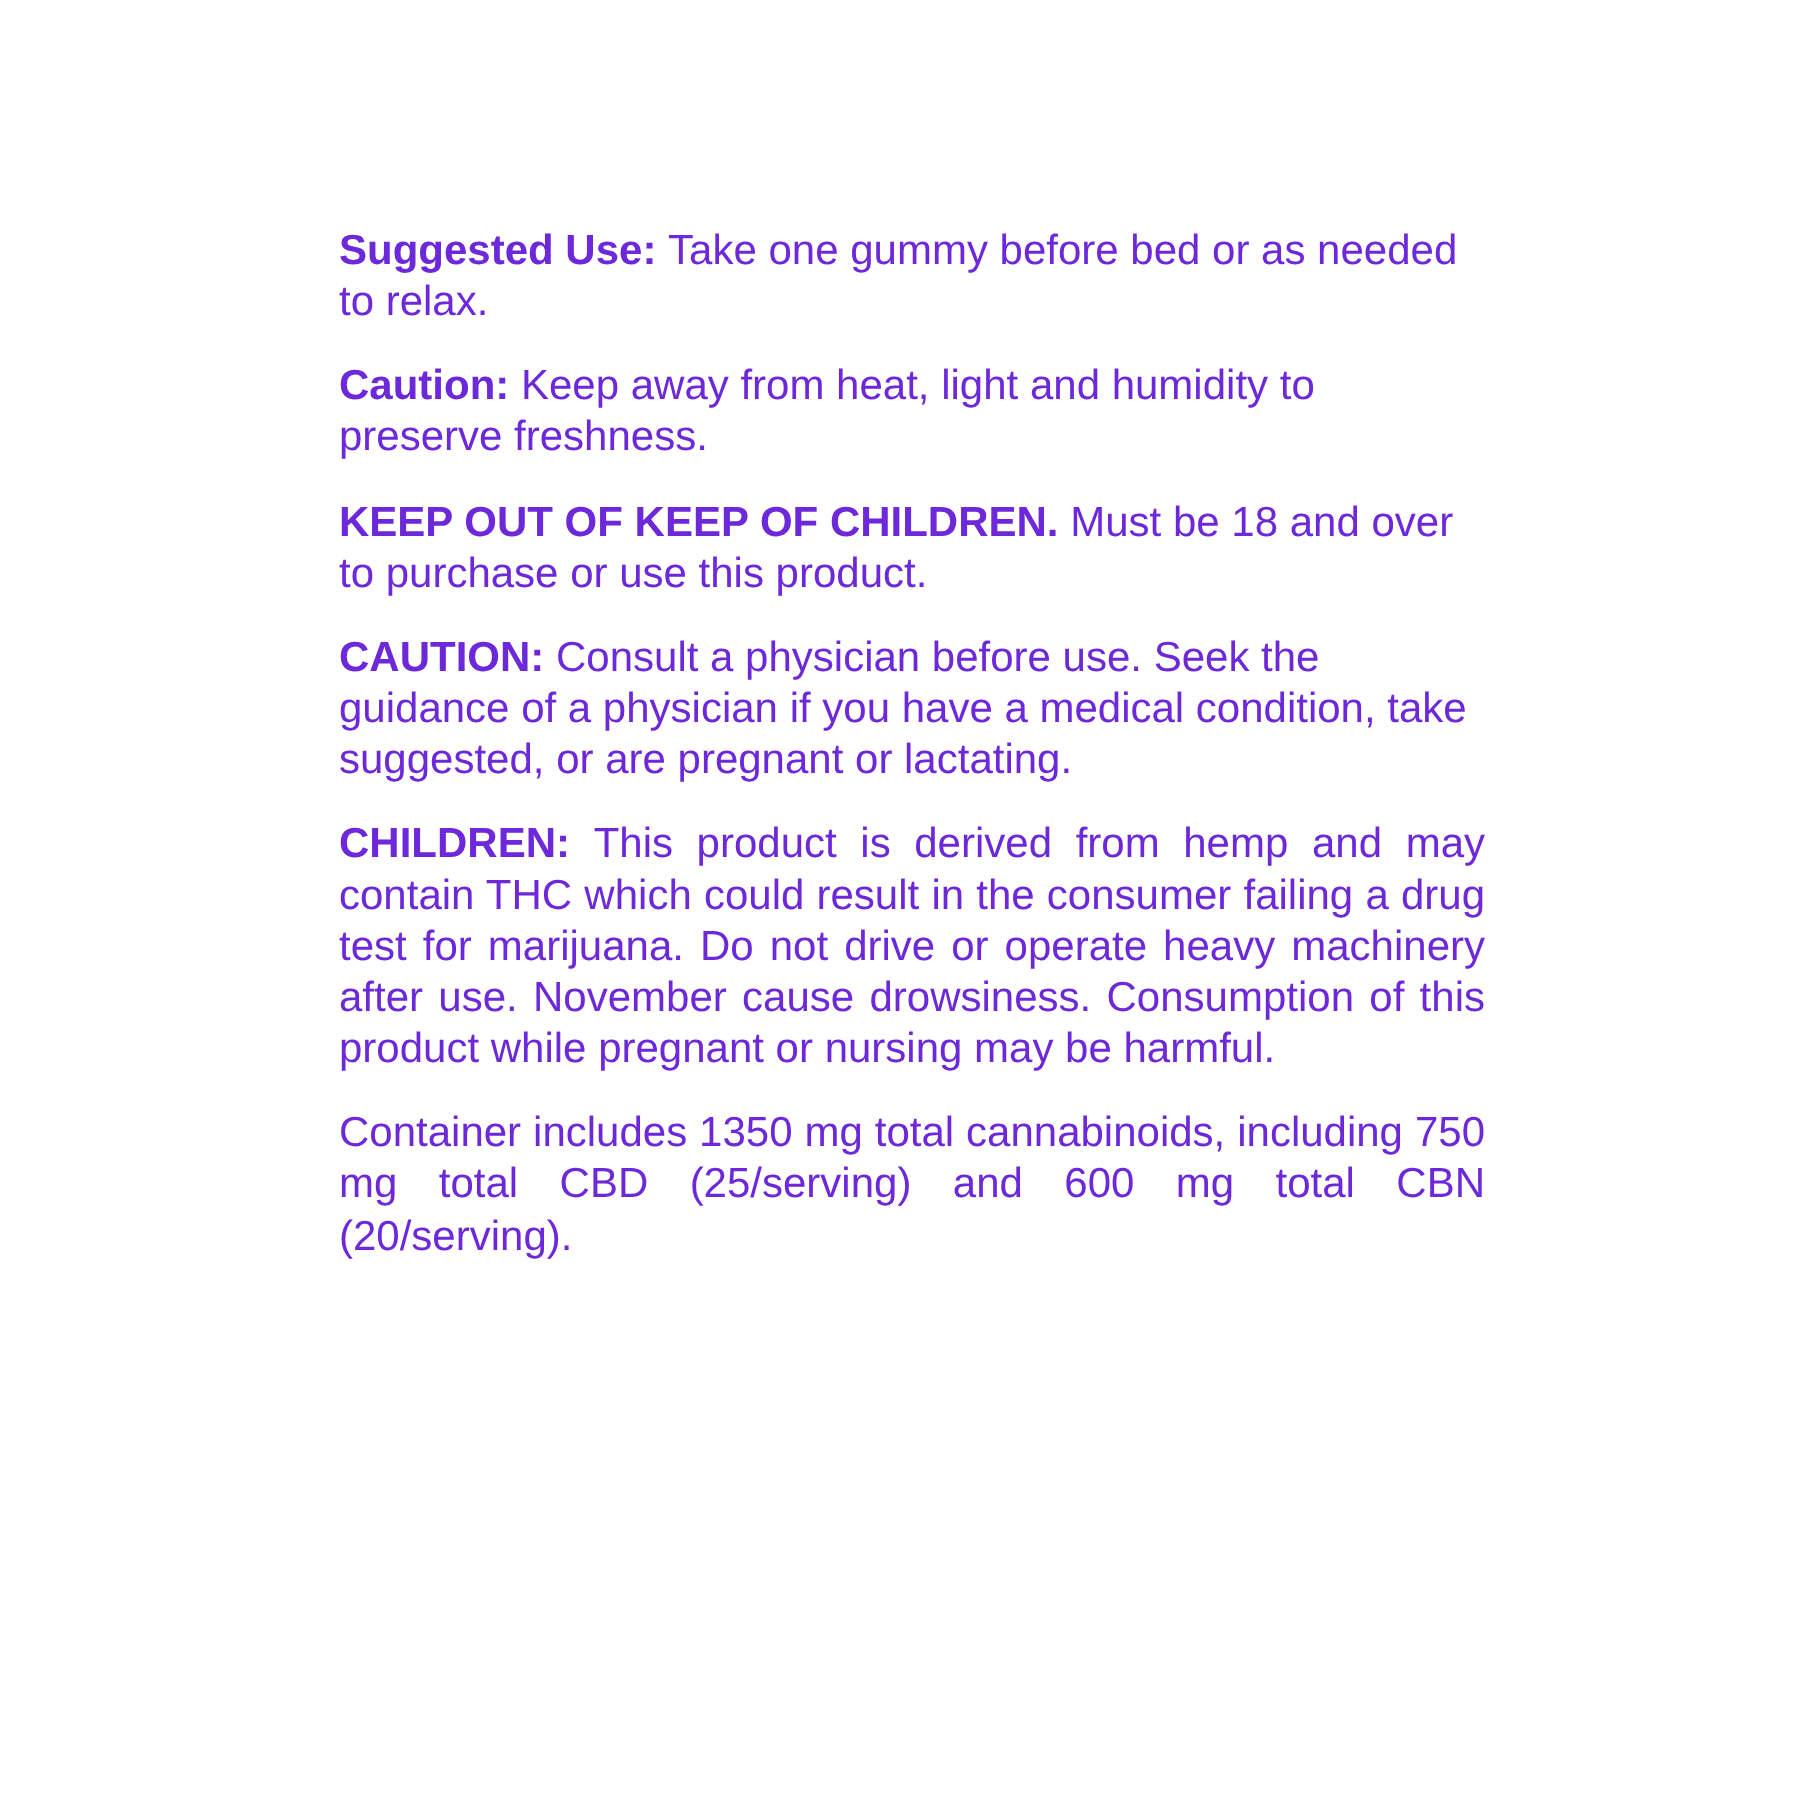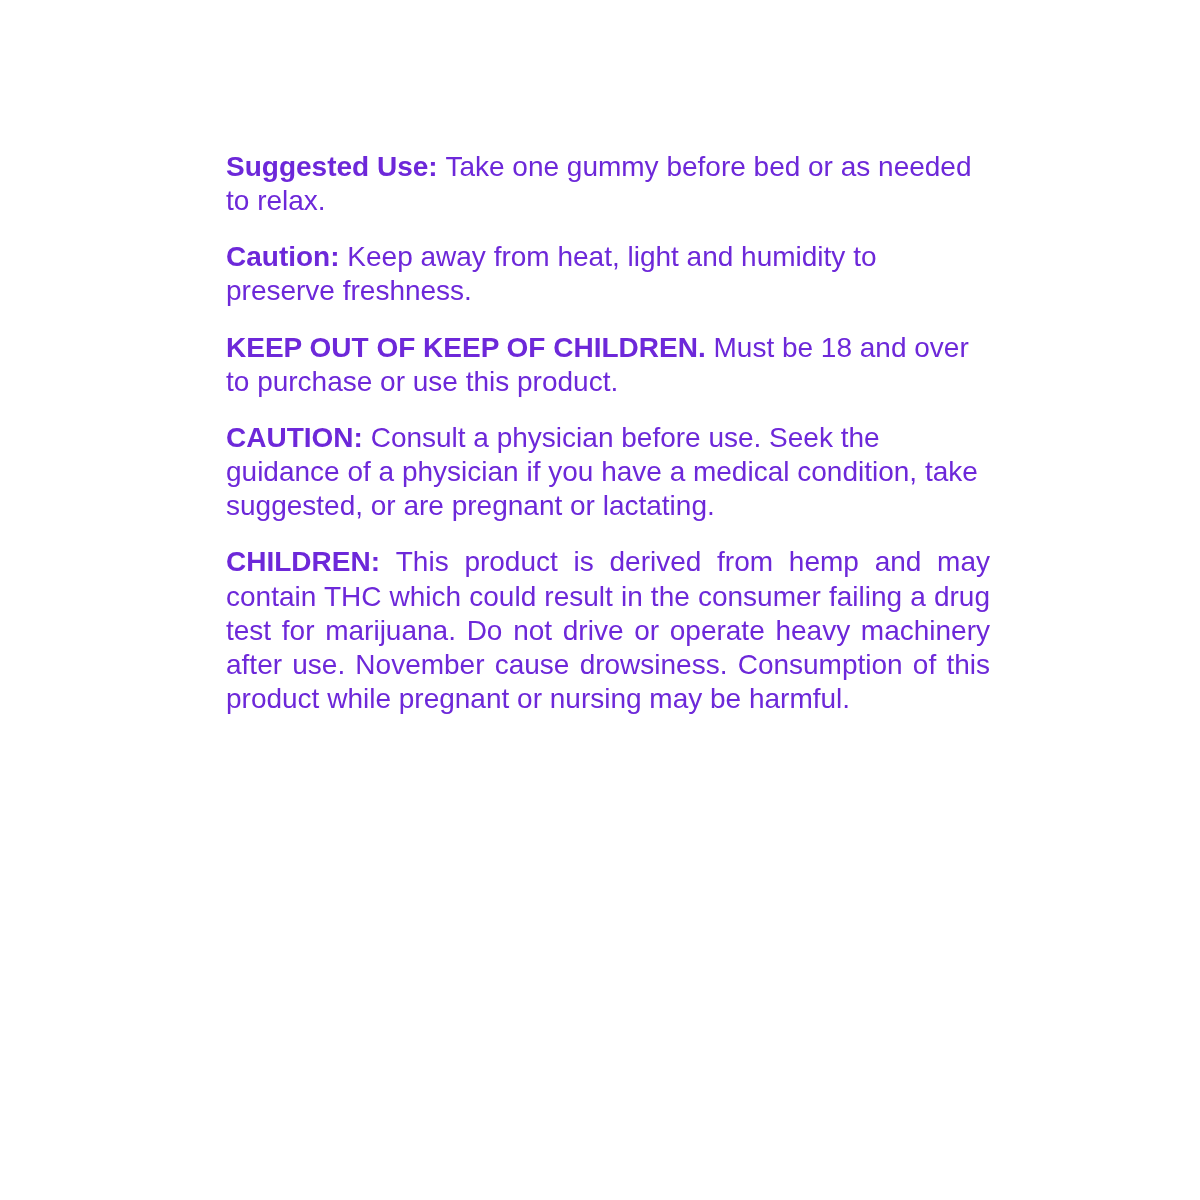--- a/index.html
+++ b/index.html
@@ -50,14 +50,15 @@
   <p class="para"><span class="lead lead-space">Caution:</span><span>Keep away from heat, light and humidity to preserve freshness.</span></p>
 
 
   <p class="para"><span class="lead lead-space">KEEP OUT OF KEEP OF CHILDREN.</span><span>Must be 18 and over to purchase or use this product.</span></p>
 
   <p class="para"><span class="lead lead-space">CAUTION:</span><span>Consult a physician before use. Seek the guidance of a physician if you have a medical condition, take suggested, or are pregnant or lactating.</span></p>
 
   <p class="para justify"><span class="lead lead-space">CHILDREN:</span><span>This product is derived from hemp and may contain THC which could result in the consumer failing a drug test for marijuana. Do not drive or operate heavy machinery after use. November cause drowsiness. Consumption of this product while pregnant or nursing may be harmful.</span></p>
 
 
+  <p class="para justify"><span>Container includes 1350 mg total cannabinoids, including 750 mg total CBD (25/serving) and 600 mg total CBN (20/serving).</span></p>
 
 </div>
 
 </body></html>

